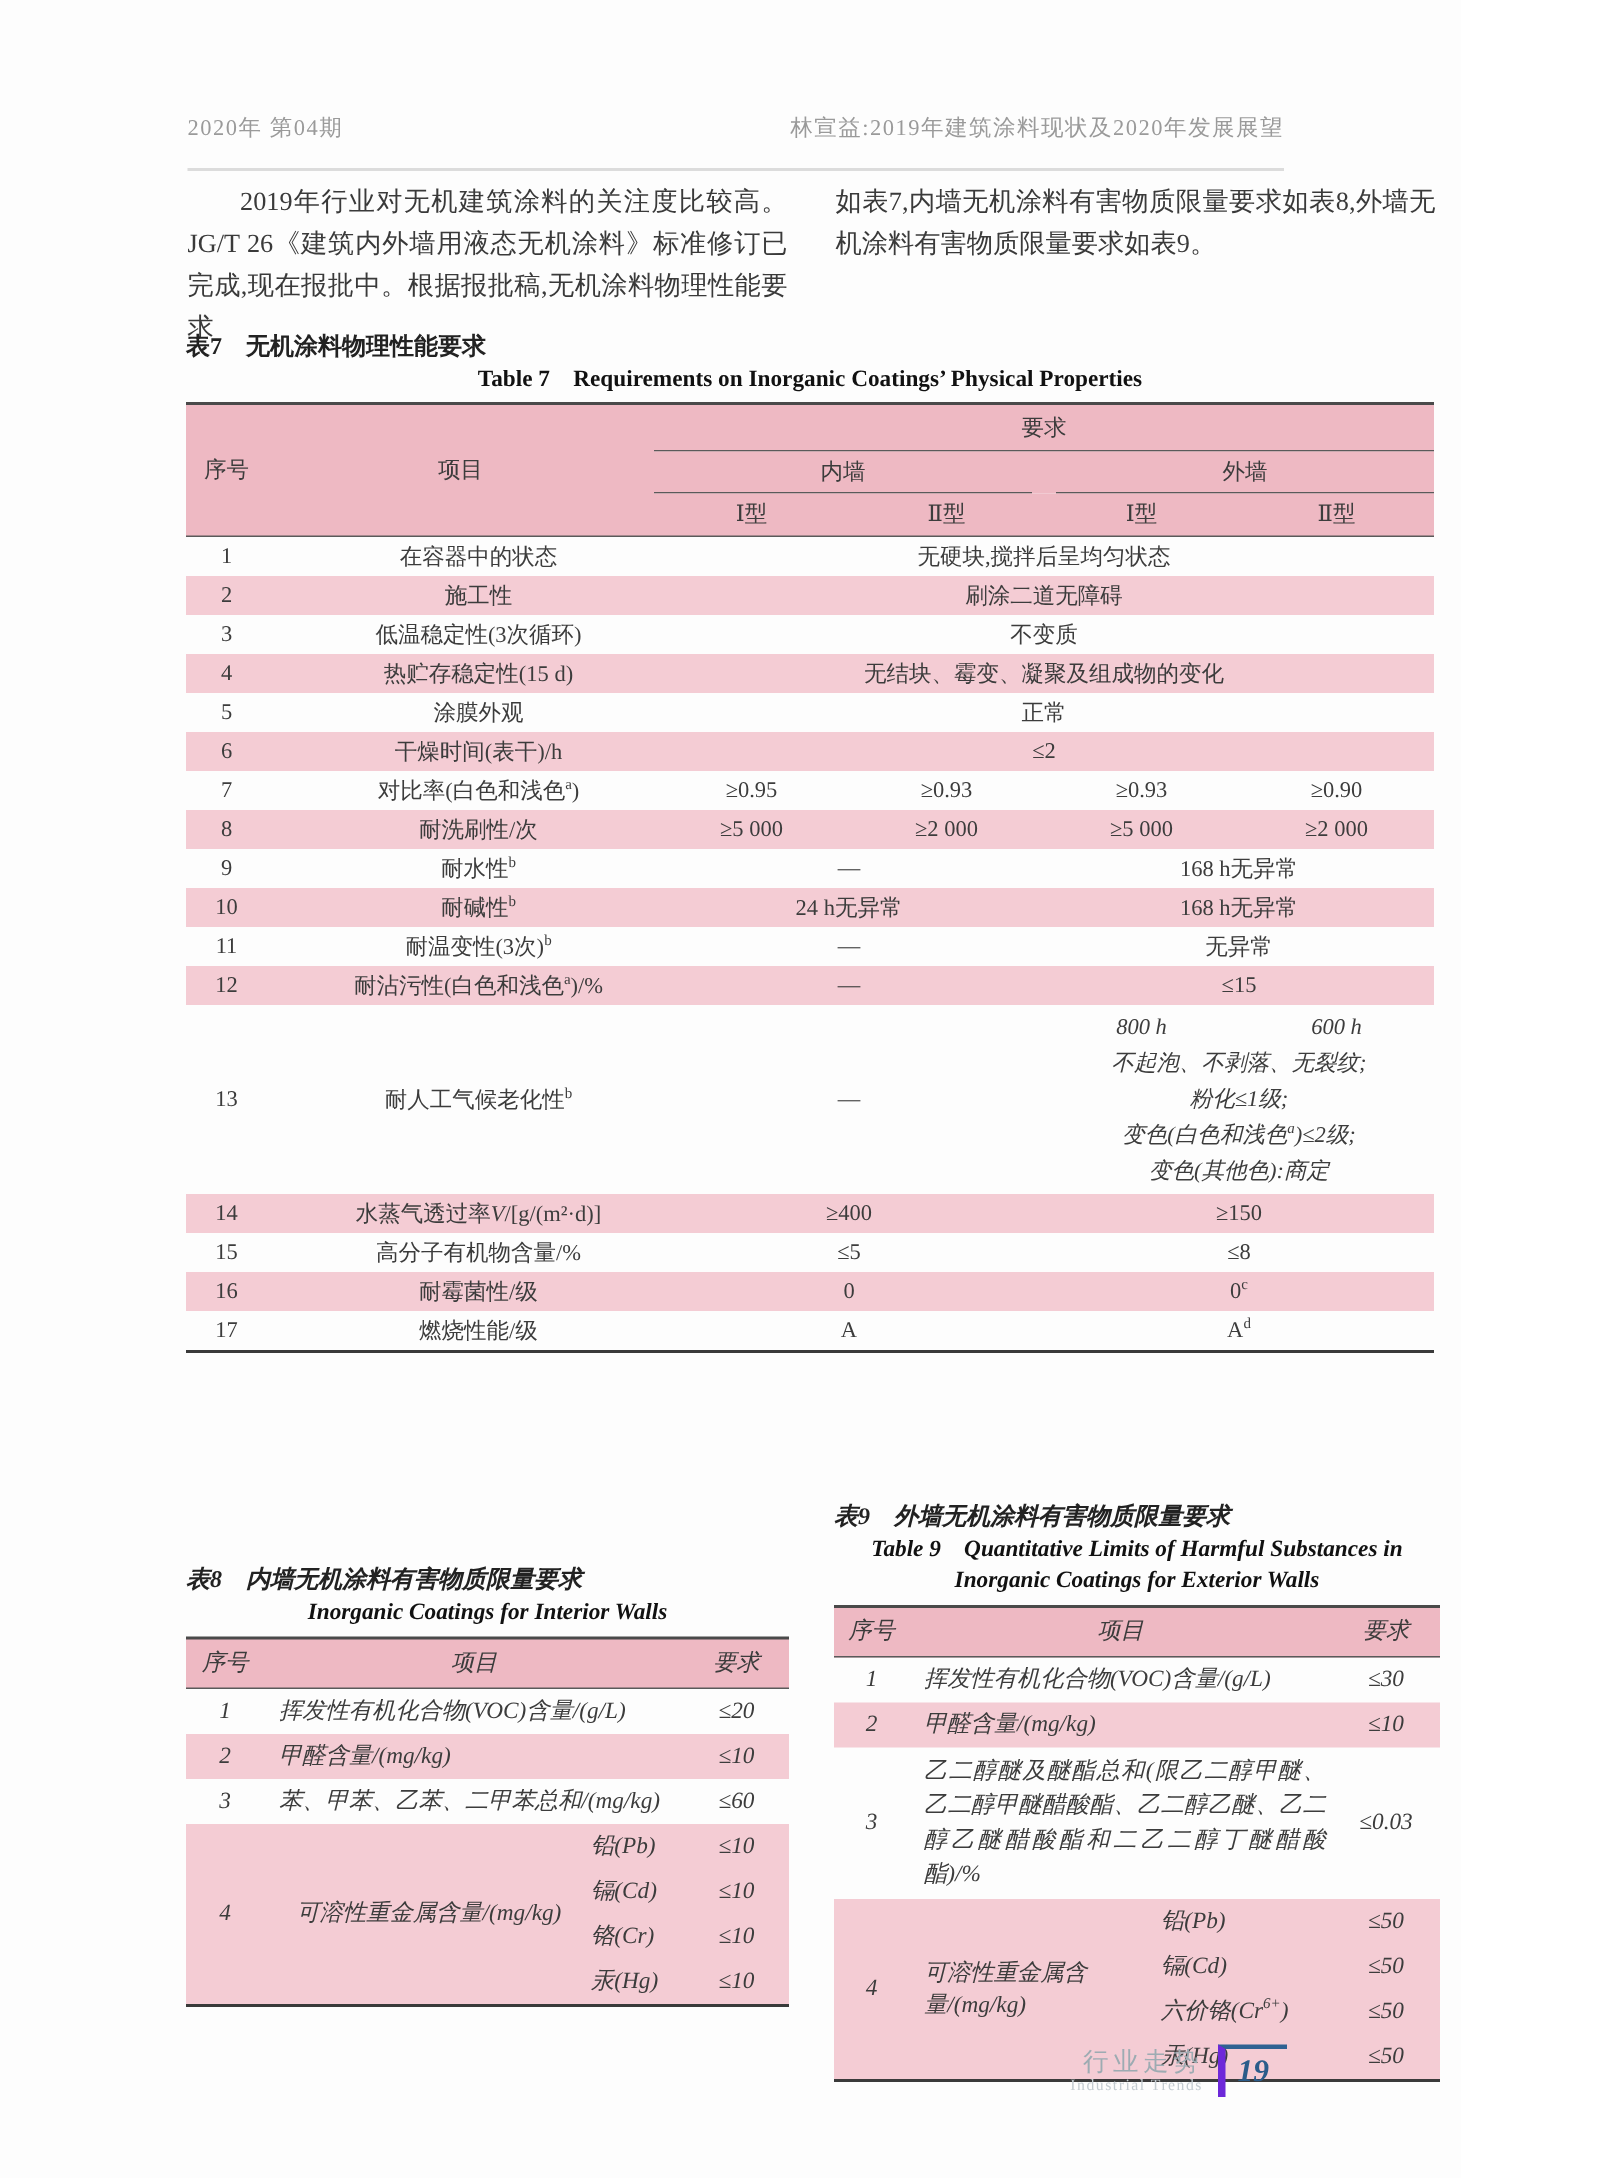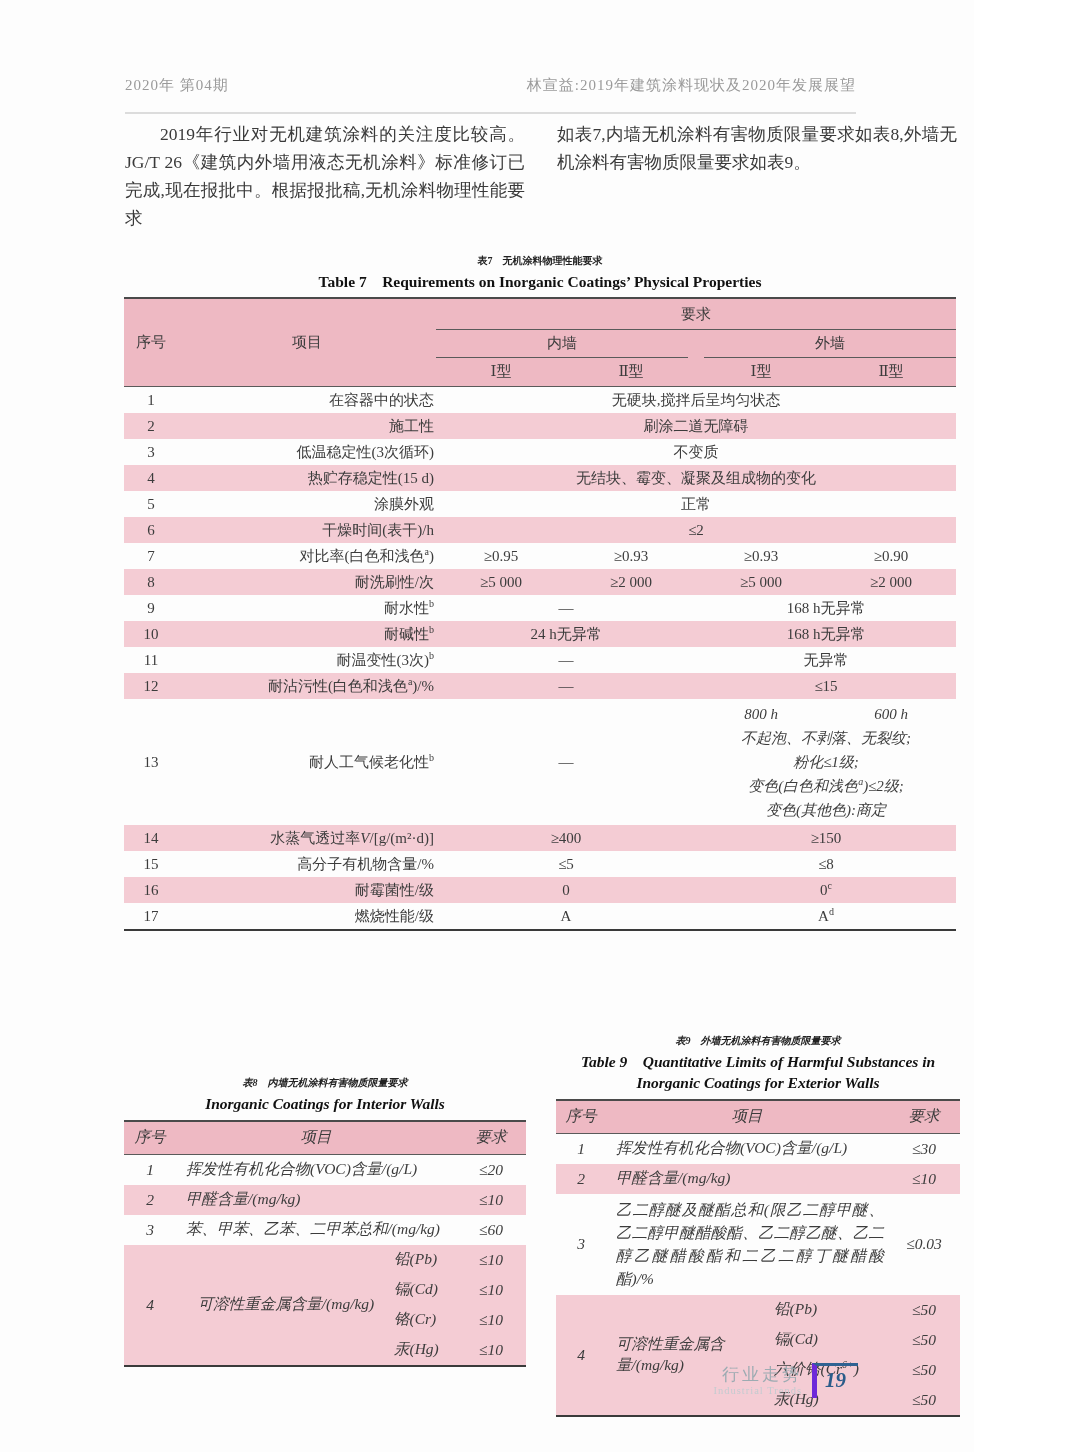--- a/index.html
+++ b/index.html
@@ -13,35 +13,35 @@
           justify-content:space-between;font-size:15px;color:#9a9a9a;letter-spacing:1px;}
   .pgrule{position:absolute;top:112px;left:125px;right:118px;border-top:2px solid #dcdcdc;}
 
   
   .intro{position:absolute;top:120px;left:125px;width:832px;display:flex;gap:32px;}
   .intro p{margin:0;width:400px;font-size:17.5px;line-height:28px;text-align:justify;color:#3a3a3a;}
   .indent{text-indent:2em;}
 
   
   .t7wrap{position:absolute;top:222px;left:124px;width:832px;}
-  .cap-zh{text-align:center;font-size:10px;font-weight:bold;color:#222;line-height:20px;margin-top:29px;}
+  .cap-zh{font-size:16px;font-weight:bold;color:#222;line-height:20px;}
   .cap-en{text-align:center;font-size:15.5px;font-weight:bold;color:#111;line-height:21px;margin-bottom:5px;}
   table.t7{border-collapse:collapse;width:832px;table-layout:fixed;font-size:15px;color:#3c3c3c;
            border-top:2px solid #4a4a4a;border-bottom:2px solid #3a3a3a;}
   .t7 thead th{background:#eeb9c3;font-weight:normal;font-size:15px;}
   .t7 thead .hb{border-bottom:1px solid #5a5a5a;}
   .t7 thead th.req{padding:0;}
   .t7 thead th.req span{display:block;padding:6px 0 5px;border-bottom:1px solid #5a5a5a;}
   .t7 thead th.grp{padding:0;}
   .t7 thead th.grp span{display:block;padding:4px 0 4px;border-bottom:1px solid #5a5a5a;}
   .t7 thead th.gi span{margin-right:8px;}
   .t7 thead th.ge span{margin-left:8px;}
   .t7 thead tr.typ th{padding:4px 0 5px;}
   .t7 td{text-align:center;height:26px;padding:0 2px;}
-  .t7 td.item{text-align:right;padding-left:26px;}
+  .t7 td.item{text-align:center;padding-left:26px;}
   .t7 tr.pink td{background:#f4ccd4;}
   .t7 td.age{padding:3px 0;font-style:italic;}
   .t7 .split{display:flex;line-height:24px;}
   .t7 .split span{flex:1;}
   .t7 .ageln{line-height:24px;}
 
   
   .notes{margin-top:9px;font-size:14.5px;line-height:24px;color:#d4687e;}
   .notes p{margin:0;text-align:justify;}
   .notes p.ind{text-indent:2em;}

